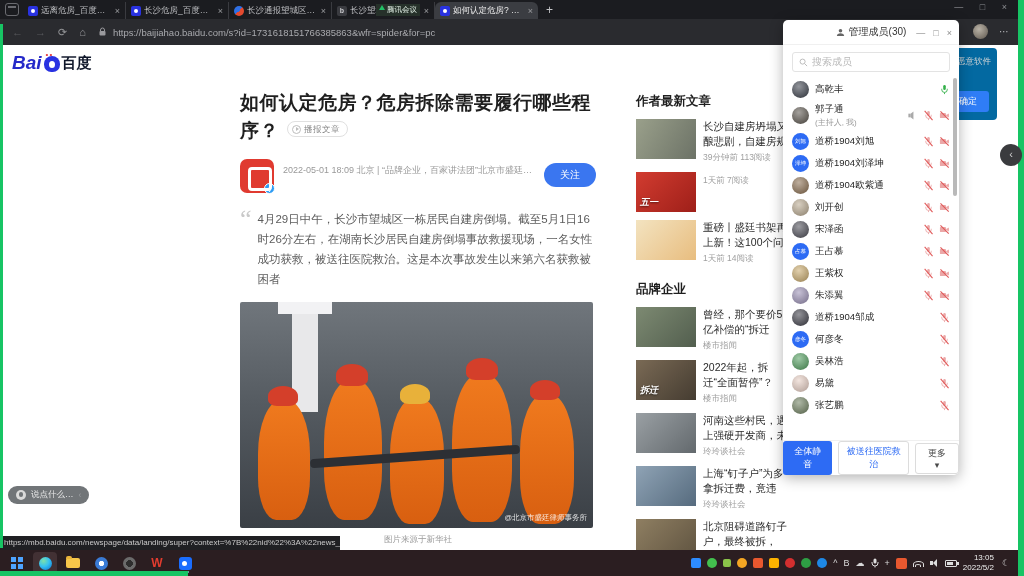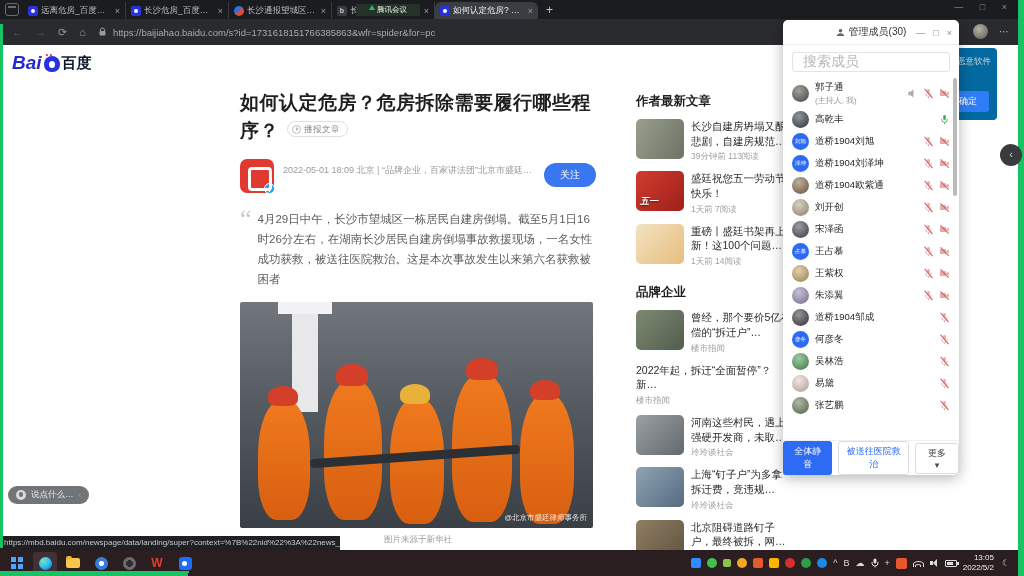--- a/index.html
+++ b/index.html
@@ -21,21 +21,21 @@
   .tab { width:103px; height:17px; display:flex; align-items:center; gap:3px; padding:0 5px; color:#b9babd; font-size:8.5px;
          border-right:1px solid #3a3b40; position:relative; overflow:hidden; white-space:nowrap;margin-top:24px; }
   .tab.active { background:#3b3d42; border-radius:6px 6px 0 0; color:#ececec; border-right:none; }
   .tab-title { flex:1; overflow:hidden; text-overflow:ellipsis; }
   .tab-close { color:#9a9b9e; font-size:9px; padding-left:2px; }
   .tab-icon { width:10px; height:10px; border-radius:2px; flex:none; display:flex; align-items:center; justify-content:center; font-size:7px; color:#cfd0d3; }
   .ic-baidu { background:#2932e1; position:relative; }
   .ic-baidu:after { content:""; position:absolute; left:3px; top:3px; width:4px; height:4px; border-radius:50%; background:#fff; }
   .ic-news { border-radius:50%; background:linear-gradient(135deg,#2f6fe4 50%,#e44a2f 50%); }
   .ic-b { background:#3a3b40; color:#c9cacd; font-weight:bold; }
-  .tab-overlay { position:absolute; right:14px; top:2px; background:#26312a; color:#e8f6ec; font-size:7.5px; padding:1px 13px; border-radius:0; display:flex; gap:2px; align-items:flex-start; }
+  .tab-overlay { position:absolute; right:14px; top:2px; background:#26312a; color:#e8f6ec; font-size:7.5px; padding:1px 3px; border-radius:0; display:flex; gap:2px; align-items:flex-start; }
   .tab-overlay i { width:0; height:0; border-left:3px solid transparent; border-right:3px solid transparent; border-bottom:5px solid #21c065; }
   .newtab-btn { color:#c5c6c9; font-size:12px; padding:0 8px 2px 8px; }
   .win-ctrls { position:absolute; right:4px; top:2px; color:#8e8f93; font-size:9px; letter-spacing:7px; }
 
   .addrbar { height:26px; background:#2a2b2f; display:flex; align-items:center; gap:12px; padding:0 12px; position:relative; }
   .nav-glyph { color:#8f9093; font-size:11px; }
   .nav-glyph.dim { color:#595a5e; }
   .url-wrap { display:flex; align-items:center; gap:6px; flex:1; overflow:hidden; }
   .url-text { color:#a9aaae; font-size:9.5px; white-space:nowrap; overflow:hidden; }
   .addr-avatar { position:absolute; right:30px; top:5px; width:15px; height:15px; border-radius:50%; background:radial-gradient(circle at 40% 35%,#b9b2a6,#5d564d); }
@@ -76,21 +76,21 @@
   .ph-fig { position:absolute; border-radius:45% 45% 35% 35%; background:linear-gradient(#f07a1e,#d85f10); }
   .ph-helmet { position:absolute; border-radius:50% 50% 30% 30%; background:#d43f2a; }
   .ph-stretcher { position:absolute; left:70px; top:150px; width:210px; height:9px; background:#2c2f34; border-radius:4px; transform:rotate(-4deg); }
   .ph-wm { position:absolute; right:6px; bottom:5px; color:rgba(255,255,255,.85); font-size:7.5px; }
   .art-caption { margin-top:6px; text-align:center; color:#9a9a9a; font-size:8.5px; }
 
   
   .side-col { position:absolute; left:636px; top:48px; width:156px; }
   .side-h { font-size:12.5px; font-weight:bold; color:#1f1f1f; margin-bottom:9px; }
   .side-item { display:flex; gap:7px; margin-bottom:8px; cursor:pointer; }
-  .side-thumb { width:48px; height:40px; border-radius:5px; flex:none; position:relative; overflow:hidden;text-align:center; }
+  .side-thumb { width:60px; height:40px; border-radius:0; flex:none; position:relative; overflow:hidden;text-align:center; }
   .thumb-ov { position:absolute; left:4px; bottom:3px; color:#fff; font-size:9px; font-weight:bold; font-style:italic; text-shadow:0 1px 2px rgba(0,0,0,.6); }
   .t-city {background:linear-gradient(120deg,#9aa08b,#6c7266);} .t-red {background:linear-gradient(135deg,#d23c30,#9e1f19);}
   .t-cream {background:linear-gradient(135deg,#f3e3c0,#e8bd7f);} .t-aerial {background:linear-gradient(135deg,#7d8a72,#525e4e);}
   .t-rubble {background:linear-gradient(135deg,#7a6a55,#453c31);} .t-grey {background:linear-gradient(135deg,#9aa0a4,#63696d);}
   .t-cityblue {background:linear-gradient(135deg,#8fa3b5,#566b7e);} .t-dirt {background:linear-gradient(135deg,#8f7f62,#5f5340);}
   .side-txt { flex:1; }
   .side-title { font-size:10.5px; color:#2a2a2a; line-height:1.4; max-height:30px; overflow:hidden; }
   .side-meta { font-size:8.5px; color:#a0a0a0; margin-top:3px; }
   .side-gap { height:8px; }
 
@@ -102,21 +102,21 @@
   .status-tip { position:absolute; left:0; bottom:0; background:#1f2023; color:#c9c9c9; font-size:8px; padding:2px 6px 3px 4px; z-index:8;
                 max-width:340px; white-space:nowrap; overflow:hidden; }
 
   
   .panel { position:absolute; left:783px; top:20px; width:176px; height:455px; background:#fff; border-radius:5px; z-index:10;
            box-shadow:0 3px 14px rgba(0,0,0,.3); display:flex; flex-direction:column; }
   .panel-head { height:25px; border-bottom:1px solid #f0f0f0; display:flex; align-items:center; position:relative; justify-content:center; }
   .panel-title { font-size:10px; color:#333; display:flex; gap:4px; align-items:center; }
   .panel-ctrls { position:absolute; right:7px; top:0; height:25px; display:flex; align-items:center; gap:8px; color:#8e8e8e; font-size:9px; }
   .p-search { margin:7px 9px 4px 9px; height:20px; border:1px solid #e3e3e3; border-radius:3px; display:flex; align-items:center; padding:0 6px; gap:4px; }
-  .p-search input { border:none; outline:none; flex:1; font-size:14px; color:#333; background:transparent; font-family:Liberation Serif, serif; }
+  .p-search input { border:none; outline:none; flex:1; font-size:10px; color:#333; background:transparent; font-family:Liberation Mono, monospace; }
   .p-search input::placeholder { color:#b9b9b9; }
   .mlist { flex:1; overflow:hidden; padding:2px 0; }
   .mrow { display:flex; align-items:center; gap:6px; padding:0 9px; height:22px; }
   .mrow.host { height:30px; }
   .m-avatar { width:17px; height:17px; border-radius:50%; flex:none; color:#fff; font-size:5.5px; display:flex; align-items:center; justify-content:center; overflow:hidden; }
   .m-names { flex:1; overflow:hidden; }
   .m-name { font-size:9.5px; color:#262626; white-space:nowrap; overflow:hidden; text-overflow:ellipsis; }
   .m-sub { font-size:8px; color:#9b9b9b; margin-top:1px; }
   .m-icons { display:flex; gap:5px; align-items:center; flex:none; }
   .mi { width:11px; height:11px; display:flex; align-items:center; justify-content:center; }
@@ -281,21 +281,20 @@
               <div class="side-txt">
                 <div class="side-title">长沙自建房坍塌又酿悲剧，自建房规范…</div>
                 <div class="side-meta">39分钟前  113阅读</div>
               </div>
             </div>
             <div class="side-item">
               <div class="side-thumb t-red">
                 <span class="thumb-ov">五一</span>
               </div>
               <div class="side-txt">
-                <div class="side-title">盛廷祝您五一劳动节快乐！</div>
                 <div class="side-meta">1天前  7阅读</div>
               </div>
             </div>
             <div class="side-item">
               <div class="side-thumb t-cream"></div>
               <div class="side-txt">
                 <div class="side-title">重磅丨盛廷书架再上新！这100个问题…</div>
                 <div class="side-meta">1天前  14阅读</div>
               </div>
             </div>
@@ -304,20 +303,23 @@
         <div class="side-h">品牌企业</div>
         <div id="related-mount">
             <div class="side-item">
               <div class="side-thumb t-aerial"></div>
               <div class="side-txt">
                 <div class="side-title">曾经，那个要价5亿补偿的“拆迁户”…</div>
                 <div class="side-meta">楼市指闻</div>
               </div>
             </div>
             <div class="side-item">
+              <div class="side-thumb t-rubble">
+                <span class="thumb-ov">拆迁</span>
+              </div>
               <div class="side-txt">
                 <div class="side-title">2022年起，拆迁“全面暂停”？新…</div>
                 <div class="side-meta">楼市指闻</div>
               </div>
             </div>
             <div class="side-item">
               <div class="side-thumb t-grey"></div>
               <div class="side-txt">
                 <div class="side-title">河南这些村民，遇上强硬开发商，未取…</div>
                 <div class="side-meta">玲玲谈社会</div>
@@ -371,61 +373,61 @@
       </div>
     </div>
     <div class="p-search">
       <svg width="9" height="9" viewBox="0 0 10 10">
           <circle cx="4" cy="4" r="2.8" fill="none" stroke="#b5b5b5"></circle>
           <line x1="6.2" y1="6.2" x2="9" y2="9" stroke="#b5b5b5"></line>
         </svg>
       <input placeholder="搜索成员" style="">
     </div>
     <div class="mlist" id="members-mount">
-        <div class="mrow host">
-          <div class="m-avatar" style="background: radial-gradient(circle at 40% 32%, rgba(255, 255, 255, 0.45), rgba(0, 0, 0, 0.25)), rgb(90, 84, 76);"></div>
-          <div class="m-names">
-            <div class="m-name">郭子通</div>
-            <div class="m-sub">(主持人, 我)</div>
-          </div>
-          <div class="m-icons">
-            <span class="mi">
-              <svg width="11" height="11" viewBox="0 0 12 12">
-                <rect x="1.5" y="4" width="2.5" height="4" fill="#a9a9a9"></rect>
-                <path d="M4 4l3-2.4v8.8L4 8z" fill="#a9a9a9"></path>
-              </svg>
-            </span>
-            <span class="mi">
-              <svg width="11" height="11" viewBox="0 0 12 12">
-                <rect x="4.6" y="1" width="2.8" height="5.6" rx="1.4" fill="#eba8a8"></rect>
-                <path d="M3 5.2v1a3 3 0 0 0 6 0v-1" fill="none" stroke="#eba8a8"></path>
-                <line x1="6" y1="9.4" x2="6" y2="11" stroke="#eba8a8"></line>
-                <line x1="1.8" y1="1" x2="10.4" y2="11" stroke="#e05a5a" stroke-width="1.2"></line>
-              </svg>
-            </span>
-            <span class="mi">
-              <svg width="11" height="11" viewBox="0 0 12 12">
-                <rect x="1" y="3.2" width="6.6" height="5.6" rx="1" fill="#eba8a8"></rect>
-                <path d="M7.8 5.4l3-1.6v4.4l-3-1.6z" fill="#eba8a8"></path>
-                <line x1="1.6" y1="1.6" x2="10.6" y2="10.6" stroke="#e05a5a" stroke-width="1.2"></line>
-              </svg>
-            </span>
-          </div>
-        </div>
         <div class="mrow">
           <div class="m-avatar" style="background: radial-gradient(circle at 40% 32%, rgba(255, 255, 255, 0.45), rgba(0, 0, 0, 0.25)), rgb(58, 63, 74);"></div>
           <div class="m-names">
             <div class="m-name">高乾丰</div>
           </div>
           <div class="m-icons">
             <span class="mi">
               <svg width="11" height="11" viewBox="0 0 12 12">
                 <rect x="4.6" y="1" width="2.8" height="5.6" rx="1.4" fill="#34b04a"></rect>
                 <path d="M3 5.2v1a3 3 0 0 0 6 0v-1" fill="none" stroke="#34b04a"></path>
                 <line x1="6" y1="9.4" x2="6" y2="11" stroke="#34b04a"></line>
+              </svg>
+            </span>
+          </div>
+        </div>
+        <div class="mrow host">
+          <div class="m-avatar" style="background: radial-gradient(circle at 40% 32%, rgba(255, 255, 255, 0.45), rgba(0, 0, 0, 0.25)), rgb(90, 84, 76);"></div>
+          <div class="m-names">
+            <div class="m-name">郭子通</div>
+            <div class="m-sub">(主持人, 我)</div>
+          </div>
+          <div class="m-icons">
+            <span class="mi">
+              <svg width="11" height="11" viewBox="0 0 12 12">
+                <rect x="1.5" y="4" width="2.5" height="4" fill="#a9a9a9"></rect>
+                <path d="M4 4l3-2.4v8.8L4 8z" fill="#a9a9a9"></path>
+              </svg>
+            </span>
+            <span class="mi">
+              <svg width="11" height="11" viewBox="0 0 12 12">
+                <rect x="4.6" y="1" width="2.8" height="5.6" rx="1.4" fill="#eba8a8"></rect>
+                <path d="M3 5.2v1a3 3 0 0 0 6 0v-1" fill="none" stroke="#eba8a8"></path>
+                <line x1="6" y1="9.4" x2="6" y2="11" stroke="#eba8a8"></line>
+                <line x1="1.8" y1="1" x2="10.4" y2="11" stroke="#e05a5a" stroke-width="1.2"></line>
+              </svg>
+            </span>
+            <span class="mi">
+              <svg width="11" height="11" viewBox="0 0 12 12">
+                <rect x="1" y="3.2" width="6.6" height="5.6" rx="1" fill="#eba8a8"></rect>
+                <path d="M7.8 5.4l3-1.6v4.4l-3-1.6z" fill="#eba8a8"></path>
+                <line x1="1.6" y1="1.6" x2="10.6" y2="10.6" stroke="#e05a5a" stroke-width="1.2"></line>
               </svg>
             </span>
           </div>
         </div>
         <div class="mrow">
           <div class="m-avatar" style="background: rgb(45, 107, 244);">刘旭</div>
           <div class="m-names">
             <div class="m-name">道桥1904刘旭</div>
           </div>
           <div class="m-icons">

